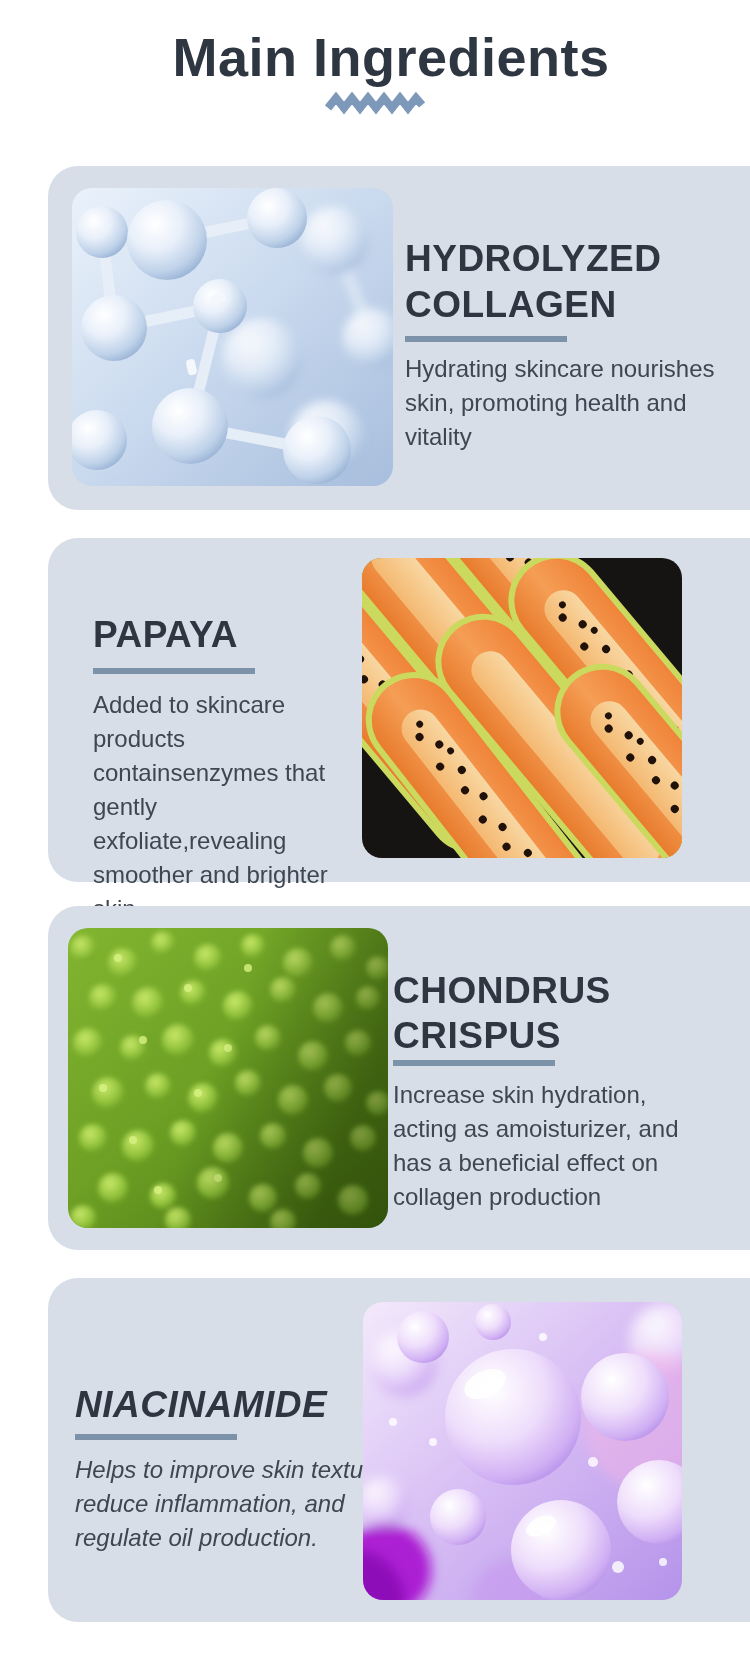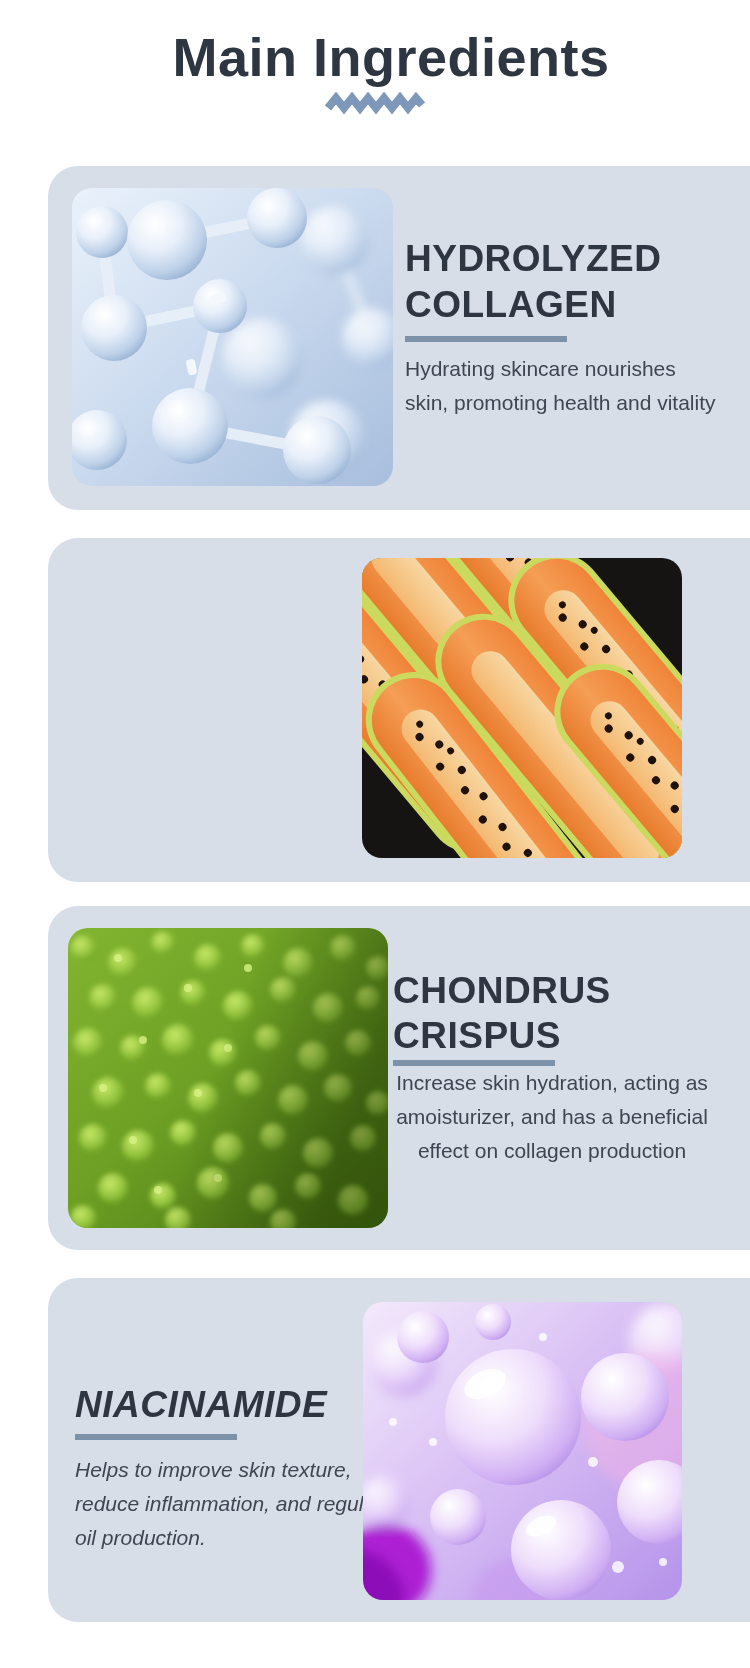--- a/index.html
+++ b/index.html
@@ -22,32 +22,32 @@
   .card-1 .card-img{left:24px;top:22px;width:321px;height:298px;}
   .card-2 .card-img{left:314px;top:20px;width:320px;height:300px;}
   .card-3 .card-img{left:20px;top:22px;width:320px;height:300px;}
   .card-4 .card-img{left:315px;top:24px;width:319px;height:298px;}
   .txt{position:absolute;}
   .txt h2{
     margin:0;font-size:37px;line-height:46px;font-weight:bold;letter-spacing:0.5px;
     color:var(--heading-color,#2e3642);
   }
   .divider{width:162px;height:6px;background:var(--divider-color,#7b92a9);}
-  .txt p{margin:0;font-size:21px;line-height:34px;color:var(--body-color,#3e4651);}
+  .txt p{margin:0;font-size:24px;line-height:34px;color:var(--body-color,#3e4651);}
   .t1{left:357px;top:70px;width:312px;}
   .t1 h2{width:280px;}
   .t1 .divider{margin-top:8px;}
   .t1 p{margin-top:10px;width:312px;}
   .t2{left:45px;top:74px;width:270px;}
   .t2 .divider{margin-top:10px;}
   .t2 p{margin-top:14px;width:256px;}
   .t3{left:345px;top:62px;width:318px;}
   .t3 h2{line-height:45px;width:280px;}
   .t3 .divider{margin-top:2px;}
-  .t3 p{width:318px;text-align:center;}
+  .t3 p{margin-top:12px;width:318px;}
   .t4{left:27px;top:104px;width:318px;font-style:italic;}
   .t4 .divider{margin-top:6px;}
   .t4 p{margin-top:13px;width:318px;}
 </style>
 </head>
 <body>
 
 <div class="page">
 
   <h1 class="page-title">Main Ingredients</h1>
@@ -105,20 +105,25 @@
       </svg>
     </div>
     <div class="txt t1">
       <h2>HYDROLYZED COLLAGEN</h2>
       <div class="divider"></div>
       <p>Hydrating skincare nourishes skin, promoting health and vitality</p>
     </div>
   </section>
 
   <section class="card card-2">
+    <div class="txt t2">
+      <h2>PAPAYA</h2>
+      <div class="divider"></div>
+      <p>Added to skincare products containsenzymes that gently exfoliate,revealing smoother and brighter skin</p>
+    </div>
     <div class="card-img">
       <svg viewBox="0 0 320 300" preserveAspectRatio="none">
         <defs>
           <linearGradient id="pp-flesh" x1="0" y1="0" x2="1" y2="0">
             <stop offset="0" stop-color="#e87c2e"></stop>
               <stop offset="0.5" stop-color="#f59e55"></stop>
               <stop offset="1" stop-color="#ef8439"></stop>
           </linearGradient>
           <linearGradient id="pp-cav" x1="0" y1="0" x2="1" y2="0">
             <stop offset="0" stop-color="#f4b871"></stop>

